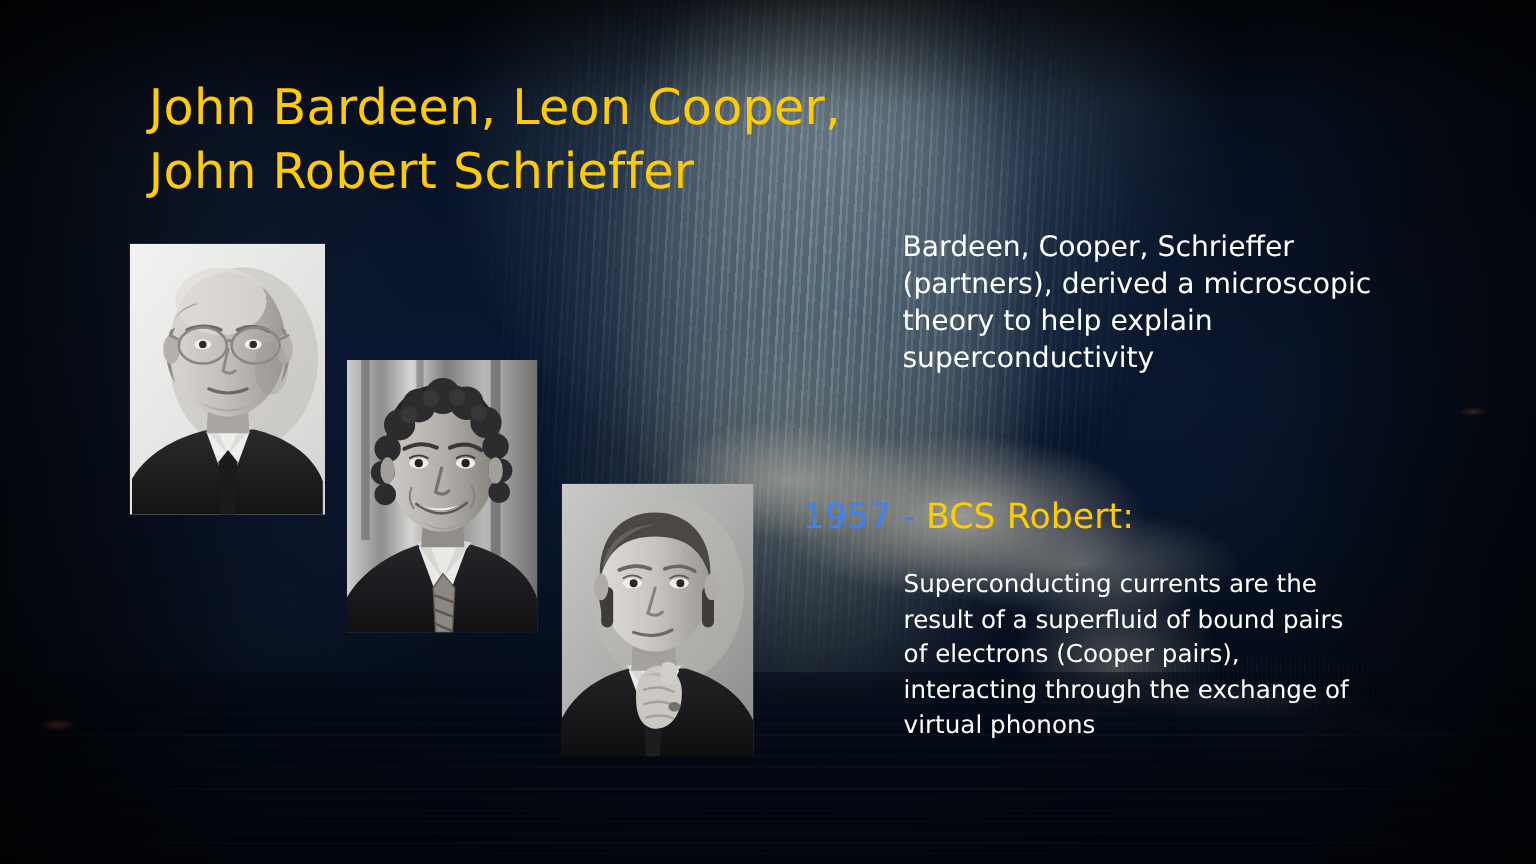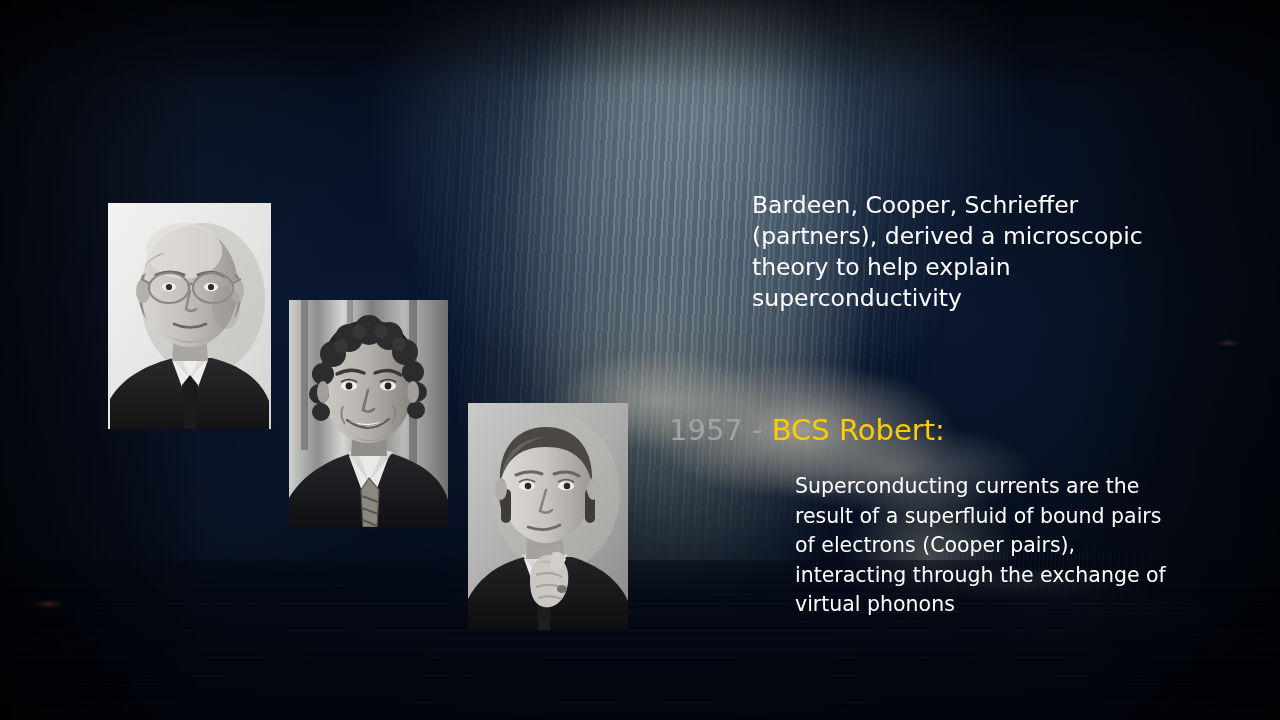--- a/index.html
+++ b/index.html
@@ -161,25 +161,25 @@
     color: #ffffff;
   }
   .bcs-heading {
     position: absolute;
     left: 669px;
     top: 411px;
     font-size: 29px;
     line-height: 38px;
     white-space: nowrap;
   }
-  .bcs-year { color: #a3a3a3; }
+  .bcs-year { color: #3b82f6; }
   .bcs-name { color: #ffcc00; }
   .bcs-body {
     position: absolute;
-    left: 795px;
+    left: 753px;
     top: 472px;
     width: 372px;
     font-size: 20.5px;
     line-height: 29.5px;
     color: #ffffff;
   }
 </style>
 </head>
 <body>
 
@@ -191,20 +191,22 @@
   <div class="bg-layer bg-fall"></div>
   <div class="bg-layer bg-streaks"></div>
   <div class="bg-layer bg-shelf"></div>
   <div class="bg-layer bg-foam"></div>
   <div class="bg-layer bg-foam-streaks"></div>
   <div class="bg-pool"></div>
   <div class="bg-ripples"></div>
   <div class="bg-layer bg-ember"></div>
   <div class="bg-layer bg-vignette"></div>
 
+  <div class="title">John Bardeen, Leon Cooper,
+John Robert Schrieffer</div>
 
   <div class="photo" id="photo-bardeen">
     <svg viewBox="0 0 163 226" preserveAspectRatio="none">
       <defs>
         <linearGradient id="bgA" x1="0" y1="0" x2="1" y2="1">
           <stop offset="0%" stop-color="#f2f2f0"></stop>
           <stop offset="55%" stop-color="#e4e4e2"></stop>
           <stop offset="100%" stop-color="#d2d2d0"></stop>
         </linearGradient>
         <linearGradient id="skinA" x1="0" y1="0" x2="1" y2="0">

